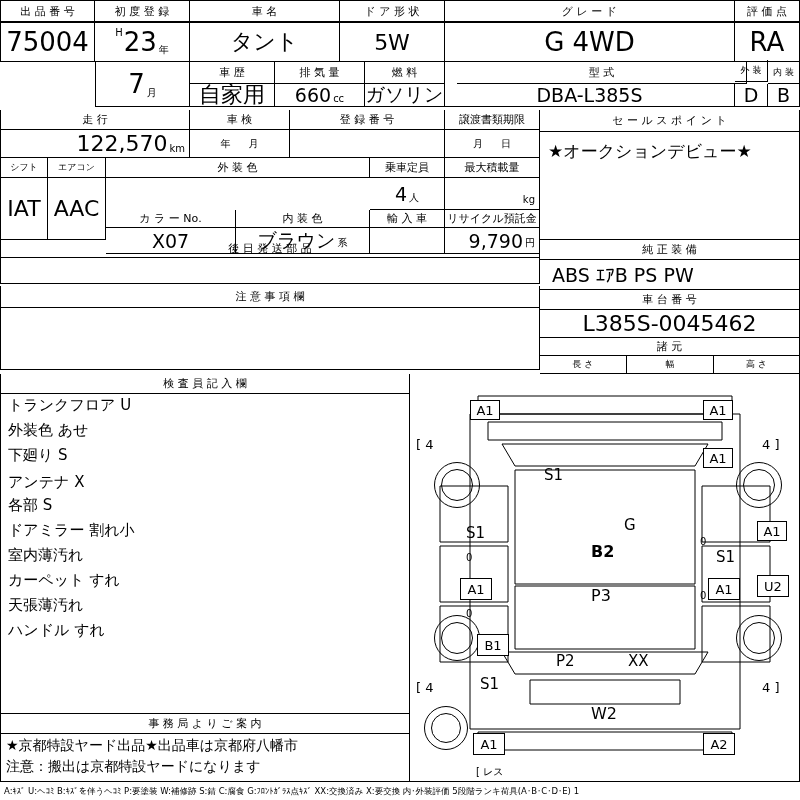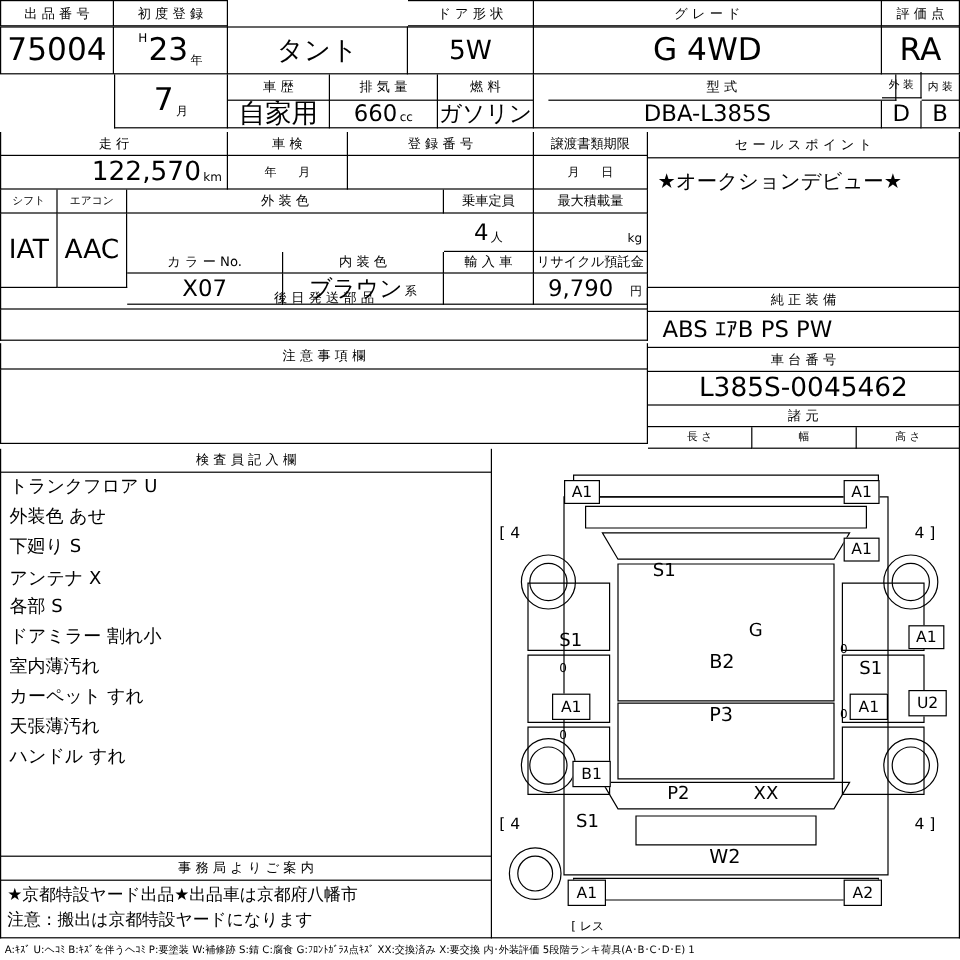--- a/index.html
+++ b/index.html
@@ -95,20 +95,21 @@
   <div class="bx lbl" style="left:0;top:0;width:95px;height:22px;">出 品 番 号</div>
   <div class="bx val-xl" style="left:0;top:22px;width:95px;height:40px;">75004</div>
 
   <div class="bx lbl b-left0" style="left:95px;top:0;width:95px;height:22px;">初 度 登 録</div>
   <div class="bx b-left0" style="left:95px;top:22px;width:95px;height:40px;">
     <span class="sub" style="margin-right:1px;align-self:flex-start;margin-top:4px;">H</span>
     <span class="val-xl">23</span>
     <span class="unit" style="align-self:flex-end;margin-bottom:4px;">年</span>
   </div>
 
+  <div class="bx lbl b-left0" style="left:190px;top:0;width:150px;height:22px;">車 名</div>
   <div class="bx val-lg b-left0" style="left:190px;top:22px;width:150px;height:40px;">タント</div>
 
   <div class="bx lbl b-left0" style="left:340px;top:0;width:105px;height:22px;">ド ア 形 状</div>
   <div class="bx val-lg b-left0" style="left:340px;top:22px;width:105px;height:40px;">5W</div>
 
   <div class="bx lbl b-left0" style="left:445px;top:0;width:290px;height:22px;">グ レ ー ド</div>
   <div class="bx val-xl b-left0" style="left:445px;top:22px;width:290px;height:40px;">G  4WD</div>
 
   <div class="bx lbl b-left0" style="left:735px;top:0;width:65px;height:22px;">評 価 点</div>
   <div class="bx val-xl b-left0" style="left:735px;top:22px;width:65px;height:40px;">RA</div>
@@ -181,21 +182,21 @@
   <div class="bx lbl b-top0 b-left0" style="left:236px;top:210px;width:134px;height:18px;">内 装 色</div>
   <div class="bx lbl b-top0 b-left0" style="left:370px;top:210px;width:75px;height:18px;">輸 入 車</div>
   <div class="bx lbl b-top0 b-left0" style="left:445px;top:210px;width:95px;height:18px;">リサイクル預託金</div>
 
   <div class="bx val b-top0 b-left0" style="left:106px;top:228px;width:130px;height:26px;">X07</div>
   <div class="bx b-top0 b-left0" style="left:236px;top:228px;width:134px;height:26px;">
     <span class="val">ブラウン</span>
     <span class="unit" style="align-self:flex-end;margin-bottom:3px;">系</span>
   </div>
   <div class="bx val b-top0 b-left0" style="left:370px;top:228px;width:75px;height:26px;"></div>
-  <div class="bx b-top0 b-left0 right" style="left:445px;top:228px;width:95px;height:26px;gap:12px;">
+  <div class="bx b-top0 b-left0 right" style="left:445px;top:228px;width:95px;height:26px;">
     <span class="val">9,790</span>
     <span class="unit" style="align-self:flex-end;margin-bottom:3px;">円</span>
   </div>
 
   <div class="bx lbl b-top0" style="left:0;top:240px;width:540px;height:18px;">後 日 発 送 部 品</div>
   <div class="bx b-top0" style="left:0;top:258px;width:540px;height:26px;"></div>
 
   <div class="bx lbl b-top0" style="left:0;top:286px;width:540px;height:22px;">注 意 事 項 欄</div>
   <div class="bx b-top0" style="left:0;top:308px;width:540px;height:62px;"></div>
 
@@ -280,21 +281,21 @@
   <div class="dgtxt" style="left:416px;top:437px;">[ 4</div>
   <div class="dgtxt" style="left:762px;top:437px;">4 ]</div>
 
   <div class="dgtxt" style="left:544px;top:466px;font-size:15px;">S1</div>
   <div class="dgbox" style="left:703px;top:448px;width:30px;height:20px;">A1</div>
 
   <div class="dgtxt" style="left:466px;top:524px;font-size:15px;">S1</div>
   <div class="dgtxt dgtxt-sm" style="left:466px;top:552px;">0</div>
 
   <div class="dgtxt" style="left:624px;top:516px;font-size:15px;">G</div>
-  <div class="dgtxt" style="left:591px;top:542px;font-size:16px;">B2</div>
+  <div class="dgtxt" style="left:591px;top:542px;font-size:16px;font-weight:bold;">B2</div>
 
   <div class="dgtxt dgtxt-sm" style="left:700px;top:536px;">0</div>
   <div class="dgtxt" style="left:716px;top:548px;font-size:15px;">S1</div>
   <div class="dgbox" style="left:757px;top:521px;width:30px;height:20px;">A1</div>
 
   <div class="dgbox" style="left:460px;top:578px;width:32px;height:22px;">A1</div>
   <div class="dgtxt dgtxt-sm" style="left:466px;top:608px;">0</div>
 
   <div class="dgtxt" style="left:591px;top:586px;font-size:16px;">P3</div>
 

